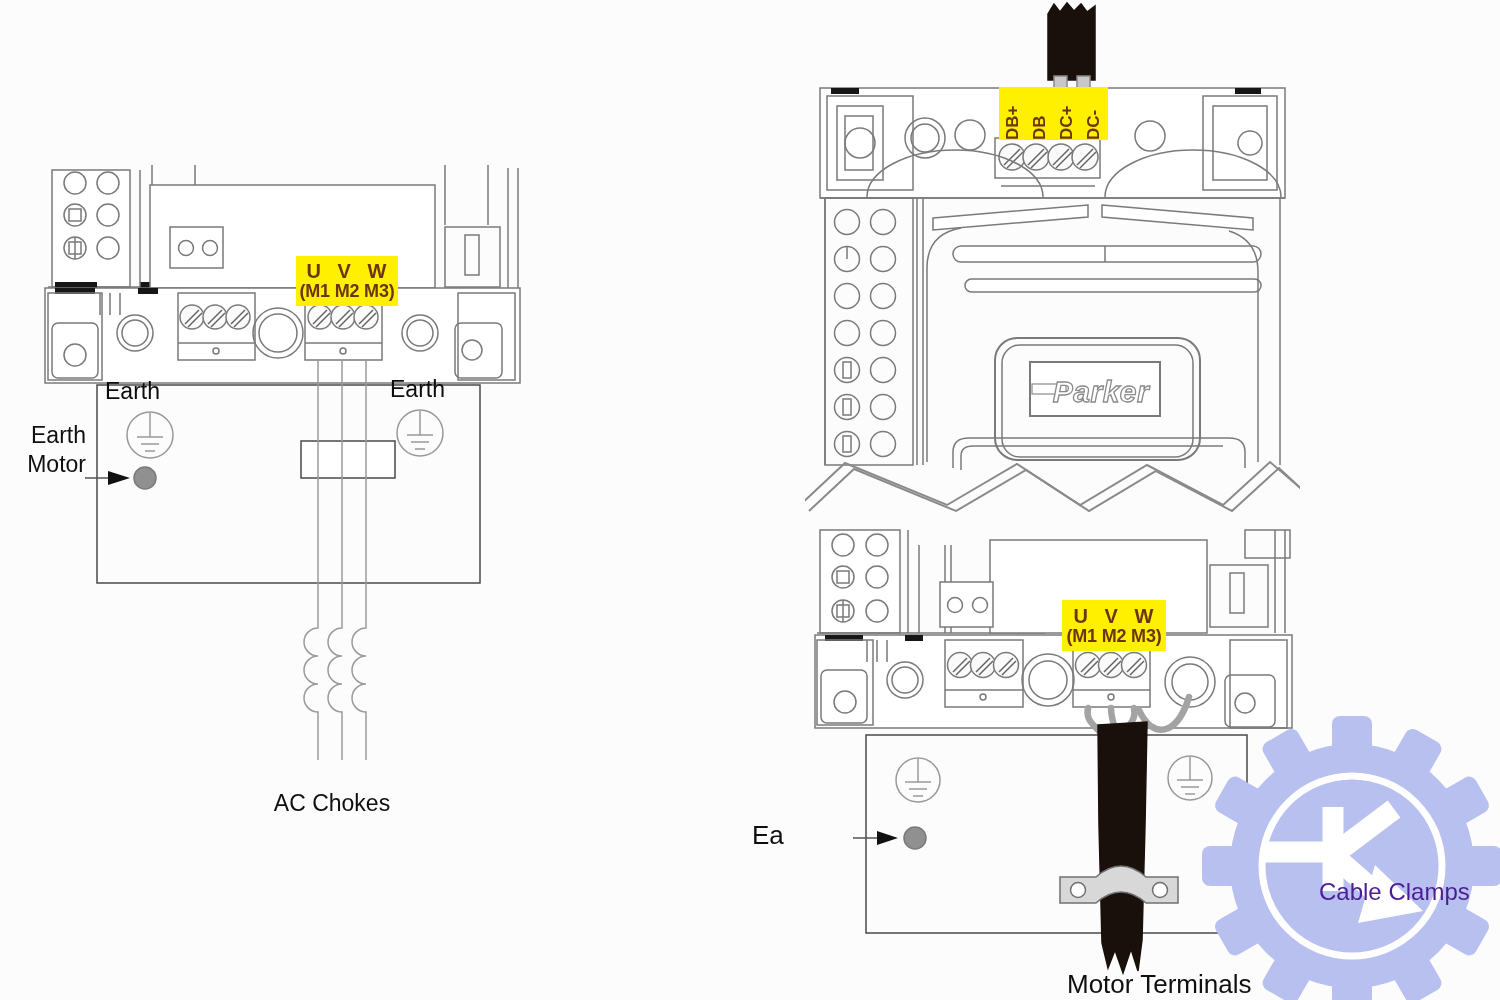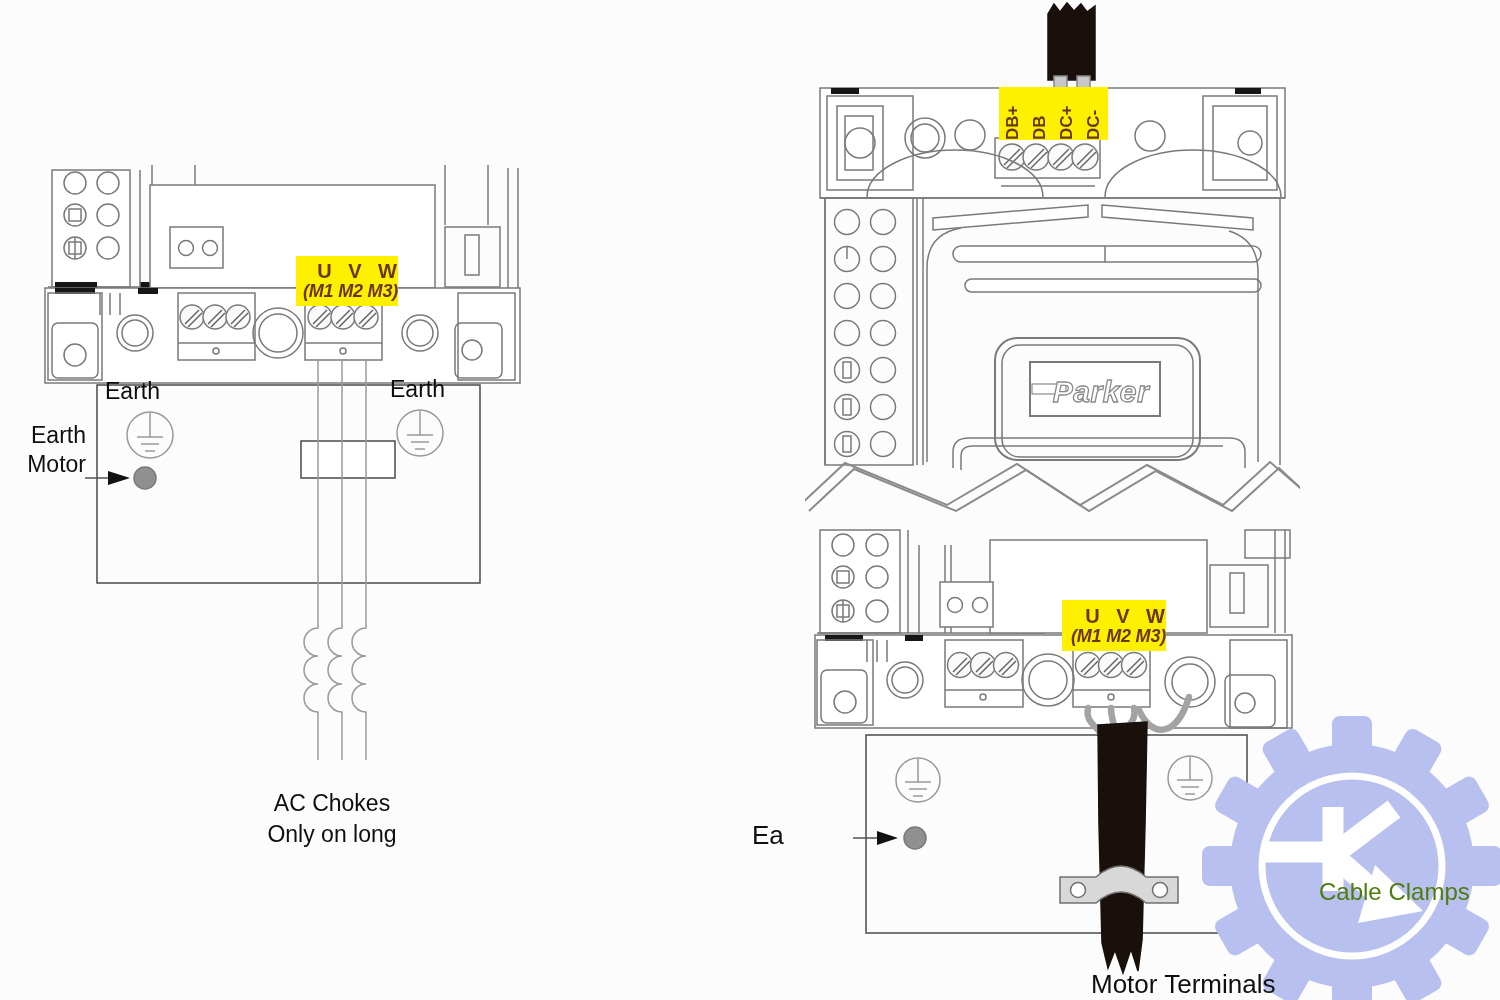--- a/index.html
+++ b/index.html
@@ -10,37 +10,37 @@
   svg{position:absolute;}
   .art{z-index:1;}
   .wm{z-index:2;}
   .ov{position:absolute;z-index:3;}
   .lbl{font-size:23px;color:#0c0c0c;white-space:nowrap;}
   .center{text-align:center;}
   .right{text-align:right;}
   .ylab{
     background:#FFF000;color:#6B3511;text-align:center;
     display:flex;flex-direction:column;justify-content:center;
-    font-weight:600;line-height:1.1;align-items:flex-end;
+    font-weight:600;line-height:1.1;
   }
   .ylab .y1{font-size:20px;word-spacing:9px;letter-spacing:1px;}
-  .ylab .y2{font-size:18px;letter-spacing:-0.2px;font-style:italic;}
+  .ylab .y2{font-size:18px;letter-spacing:-0.2px;}
   .dblab{
     background:#FFF000;display:flex;flex-direction:row;
     justify-content:space-between;padding:0 4px;
   }
   .dblab span{
     writing-mode:vertical-rl;transform:rotate(180deg);
     font-size:17px;font-weight:700;color:#6B3511;height:100%;
   }
   .chokes{font-size:23px;line-height:30.5px;}
   .estud{font-size:23px;line-height:29px;}
   .ea{font-size:26px;}
-  .cclamps{font-size:24px;color:#4d7c0f;}
-  .mterm{font-size:26px;margin-left:24px;}
+  .cclamps{font-size:24px;color:#4c1d95;}
+  .mterm{font-size:26px;}
 </style>
 </head>
 <body>
 
 <svg class="art" style="left:40px;top:165px" width="490" height="760" viewBox="0 0 490 760">
   <g fill="none" stroke="#7a7a7a" stroke-width="1.5">
 
     <path d="M112,0 V20 M155,0 V20 M405,0 V60 M448,0 V60 M468,3 V123 M478,3 V123"></path>
 
     <g>
@@ -380,21 +380,20 @@
   <div class="y2">(M1 M2 M3)</div>
 </div>
 <div class="ov lbl" style="left:105px;top:378px">Earth</div>
 <div class="ov lbl" style="left:390px;top:376px">Earth</div>
 <div class="ov estud right" style="left:8px;top:421px;width:78px">
   <div>Earth</div>
   <div>Motor</div>
 </div>
 <div class="ov chokes center" style="left:212px;top:788px;width:240px">
   <div>AC Chokes</div>
-  <div>Only on long</div>
 </div>
 
 <div class="ov dblab" style="left:999px;top:87px;width:101px;height:53px">
   <span>DB+</span>
   <span>DB</span>
   <span>DC+</span>
   <span>DC-</span>
 </div>
 
 <div class="ov ylab" style="left:1062px;top:600px;width:104px;height:51px">

